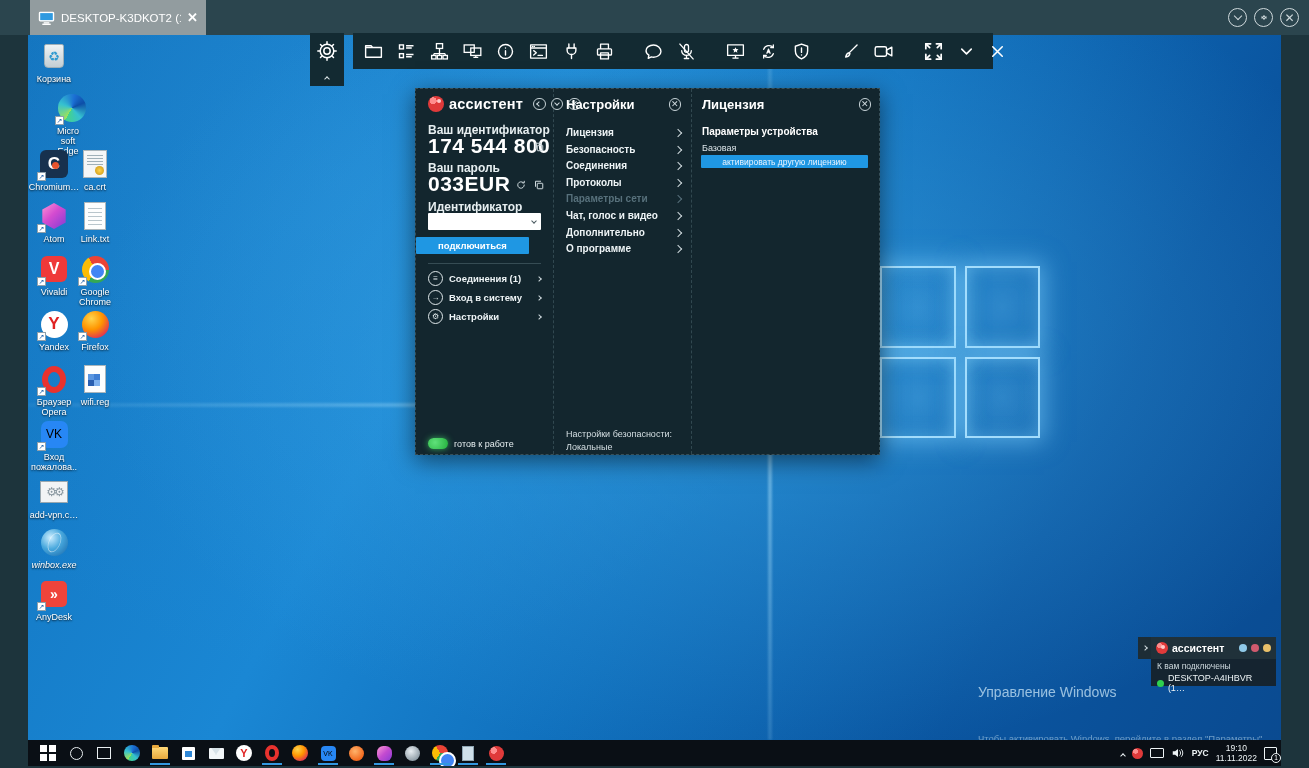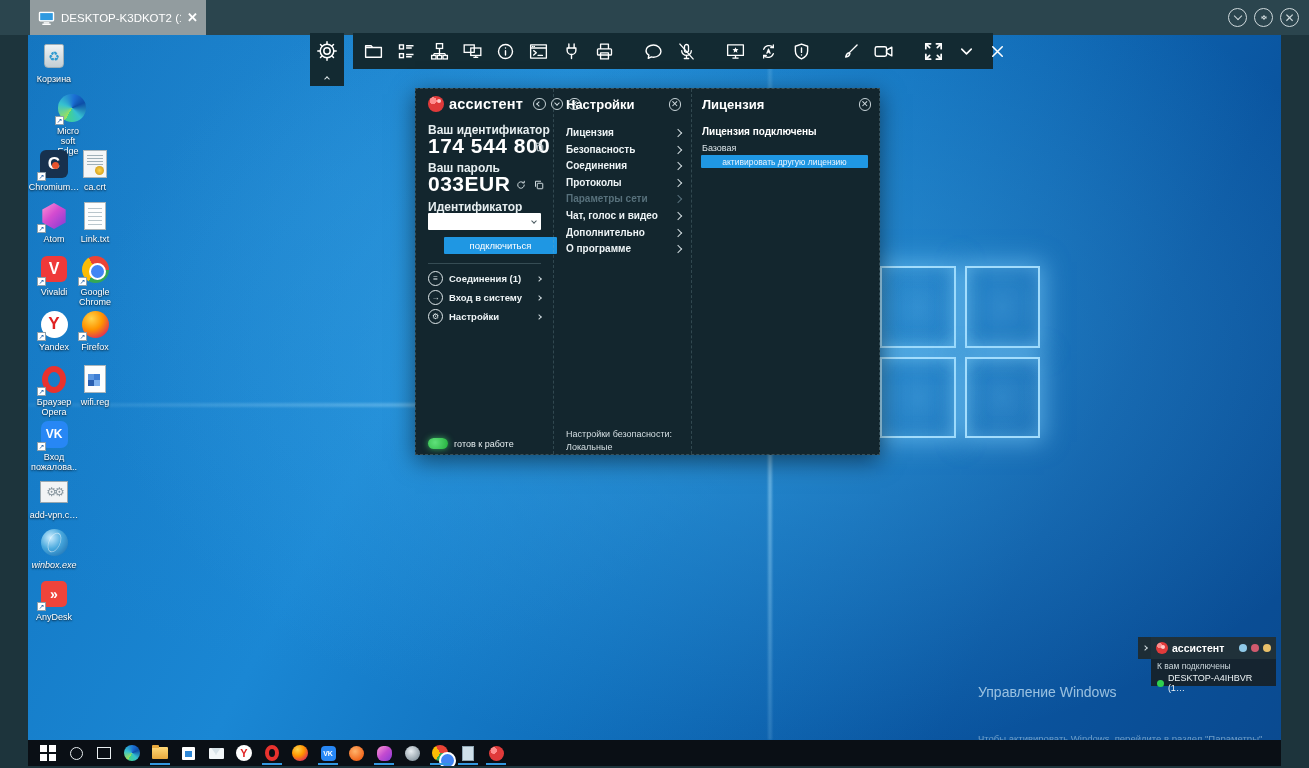--- a/index.html
+++ b/index.html
@@ -48,21 +48,21 @@
   .i-doc{width:22px;height:28px;background:#fdfefe;border:1px solid #aab6bc;position:relative;}
   .i-doc::before{content:"";position:absolute;left:3px;top:5px;right:3px;height:18px;background:repeating-linear-gradient(#b9c6cc 0 1px,transparent 1px 4px);}
   .i-vivaldi{width:26px;height:26px;border-radius:6px;background:#ef3939;color:#fff;font-weight:bold;font-size:16px;display:flex;align-items:center;justify-content:center;}
   .i-chrome{width:27px;height:27px;border-radius:50%;background:conic-gradient(from -30deg,#ea4335 0 120deg,#34a853 120deg 240deg,#fbbc05 240deg 360deg);position:relative;}
   .i-chrome::after{content:"";position:absolute;left:7px;top:7px;width:13px;height:13px;border-radius:50%;background:#4285f4;border:2.2px solid #fff;}
   .i-yandex{width:27px;height:27px;border-radius:50%;background:#fff;color:#e02222;font-weight:bold;font-size:17px;display:flex;align-items:center;justify-content:center;}
   .i-firefox{width:27px;height:27px;border-radius:50%;background:radial-gradient(circle at 35% 28%,#ffd54d,#ff9500 42%,#e3364e 78%,#8a2cc9 100%);}
   .i-opera{width:24px;height:27px;border-radius:50%;border:6px solid #e8322e;background:transparent;}
   .i-reg{width:22px;height:28px;background:#fdfefe;border:1px solid #aab6bc;position:relative;}
   .i-reg::after{content:"";position:absolute;left:3px;top:8px;width:12px;height:12px;background:conic-gradient(#3f7fd4 0 90deg,#7fb2ef 90deg 180deg,#2a5fb0 180deg 270deg,#5a96e0 270deg);}
-  .i-vk{width:27px;height:27px;border-radius:7px;background:#2787f5;color:#ffffff;font-weight:bold;font-size:12px;display:flex;align-items:center;justify-content:center;}
+  .i-vk{width:27px;height:27px;border-radius:7px;background:#2787f5;color:#000000;font-weight:normal;font-size:12px;display:flex;align-items:center;justify-content:center;}
   .i-exe{width:28px;height:22px;background:#f2f4f5;border:1px solid #9aa8b0;color:#8a98a0;font-size:12px;display:flex;align-items:center;justify-content:center;letter-spacing:-3px;}
   .i-globe{width:27px;height:27px;border-radius:50%;background:radial-gradient(circle at 35% 32%,#cdeeff,#48a8dd 45%,#1565a8);position:relative;overflow:hidden;}
   .i-globe::after{content:"";position:absolute;inset:3px;border-radius:50%;border:1.5px solid rgba(255,255,255,.55);transform:rotate(25deg) scaleX(.55);}
   .i-anydesk{width:26px;height:26px;border-radius:5px;background:#ef443b;color:#fff;display:flex;align-items:center;justify-content:center;font-weight:bold;font-size:14px;}
 
   
   .gearbox{position:absolute;left:310px;top:33px;width:34px;height:36px;background:#132a32;display:flex;align-items:center;justify-content:center;}
   .gearbox-collapse{position:absolute;left:310px;top:69px;width:34px;height:17px;background:#132a32;display:flex;align-items:center;justify-content:center;color:#dfe8ea;}
   .toolbar{position:absolute;left:353px;top:33px;width:640px;height:36px;background:#132a32;display:flex;align-items:center;padding:0 10px;gap:12px;}
   .toolbar .sep{width:1px;height:24px;background:#32525c;margin:0 2px;}
@@ -78,21 +78,21 @@
   .awhead{position:absolute;left:12px;top:7px;right:8px;display:flex;align-items:center;gap:5px;}
   .alogo{width:16px;height:16px;border-radius:50%;background:radial-gradient(circle at 32% 30%,#ff8d8d 0 22%,#e03a3a 23%);position:relative;flex:none;}
   .alogo::after{content:"";position:absolute;right:3px;top:3px;width:4px;height:4px;border-radius:50%;background:#ffc9c9;}
   .awtitle{color:#fff;font-size:14.5px;font-weight:bold;letter-spacing:.2px;}
   .cbtn{width:12.5px;height:12.5px;border:1.1px solid #c6d2d6;border-radius:50%;display:flex;align-items:center;justify-content:center;color:#cfdade;flex:none;}
   .cbtn .x{font-size:9px;line-height:1;}
   .flabel{position:absolute;left:12px;color:#e6eef0;font-size:12px;font-weight:bold;}
   .bigval{position:absolute;left:12px;color:#fff;font-size:21px;font-weight:bold;letter-spacing:.5px;}
   .mini{position:absolute;color:#cfdade;}
   .pinput{position:absolute;left:12px;top:124px;width:113px;height:17px;background:#fff;border-radius:1px;display:flex;align-items:center;justify-content:flex-end;padding-right:5px;color:#3a4a50;}
-  .connect{position:absolute;left:28px;top:148px;width:113px;height:17px;background:#1f97e3;color:#fff;font-size:9.5px;font-weight:normal;display:flex;align-items:center;justify-content:center;border-radius:1px;}
+  .connect{position:absolute;left:0;top:148px;width:113px;height:17px;background:#1f97e3;color:#fff;font-size:9.5px;font-weight:bold;display:flex;align-items:center;justify-content:center;border-radius:1px;}
   .mdiv{position:absolute;left:12px;top:174px;width:113px;height:1px;background:rgba(160,190,200,.25);}
   .mrow{position:absolute;left:12px;width:113px;height:17px;display:flex;align-items:center;gap:6px;color:#eef4f6;}
   .mrow .micon{width:15px;height:15px;border:1.2px solid #dfe8ea;border-radius:50%;display:flex;align-items:center;justify-content:center;color:#dfe8ea;font-size:8px;flex:none;}
   .mrow .mtext{font-size:9.5px;font-weight:bold;}
   .mrow .cv{margin-left:auto;color:#cfdade;}
   .status{position:absolute;left:12px;top:349px;display:flex;align-items:center;gap:6px;}
   .pill{width:20px;height:11px;border-radius:6px;background:radial-gradient(circle at 35% 40%,#5fe07a,#23b03c);box-shadow:0 0 6px rgba(70,220,110,.7);}
   .sttext{color:#e6eef0;font-size:9px;}
   .pheadrow{position:absolute;left:12px;right:10px;top:8px;display:flex;align-items:center;}
   .ptitle{color:#fff;font-size:13px;font-weight:bold;}
@@ -374,20 +374,37 @@
       <div class="tb-ico active" style="left:400px;">
           <div class="i-chrome" style="width:16px;height:16px;"></div>
         </div>
       <div class="tb-ico active" style="left:428px;">
           <div class="t-note"></div>
         </div>
       <div class="tb-ico active" style="left:456px;">
           <div class="t-assist"></div>
         </div>
 
+      <div class="tray">
+        <span class="cv up sm" style="margin-top:3px;"></span>
+        <span class="t-assist" style="width:11px;height:11px;display:inline-block;"></span>
+        <span class="t-disp"></span>
+        <svg width="14" height="12" viewBox="0 0 24 20">
+            <path d="M3 7h4l5-4v14l-5-4H3z" fill="#eef4f6"></path>
+            <path d="M15 6c2 2 2 6 0 8M18 4c3 3 3 9 0 12" stroke="#eef4f6" stroke-width="1.6" fill="none" stroke-linecap="round"></path>
+          </svg>
+        <span class="lang">РУС</span>
+        <div class="clock">
+          <div>19:10</div>
+          <div>11.11.2022</div>
+        </div>
+        <div class="t-notifsq">
+            <span class="badge">1</span>
+          </div>
+      </div>
     </div>
   </div>
 
   <div class="gearbox">
     <svg width="24" height="24" viewBox="0 0 24 24" fill="none" stroke="#fff" stroke-width="1.5" stroke-linecap="round">
       <circle cx="12" cy="12" r="3.2"></circle>
         <circle cx="12" cy="12" r="6.8"></circle>
       <path d="M12 2.8v2.4M12 18.8v2.4M2.8 12h2.4M18.8 12h2.4M5.5 5.5l1.7 1.7M16.8 16.8l1.7 1.7M18.5 5.5l-1.7 1.7M7.2 16.8l-1.7 1.7"></path>
     </svg>
   </div>
@@ -626,19 +643,19 @@
       <div class="sfoot" style="top:353px;">Локальные</div>
     </div>
 
     <div class="col col3">
       <div class="pheadrow" style="left:10px;">
         <span class="ptitle">Лицензия</span>
         <div class="cbtn">
             <span class="x">✕</span>
           </div>
       </div>
-      <div class="lic-label">Лицензия подключены</div>
+      <div class="lic-label">Параметры устройства</div>
       <div class="lic-type">Базовая</div>
       <div class="lic-btn">активировать другую лицензию</div>
     </div>
   </div>
 
 </div>
 
 </body></html>

